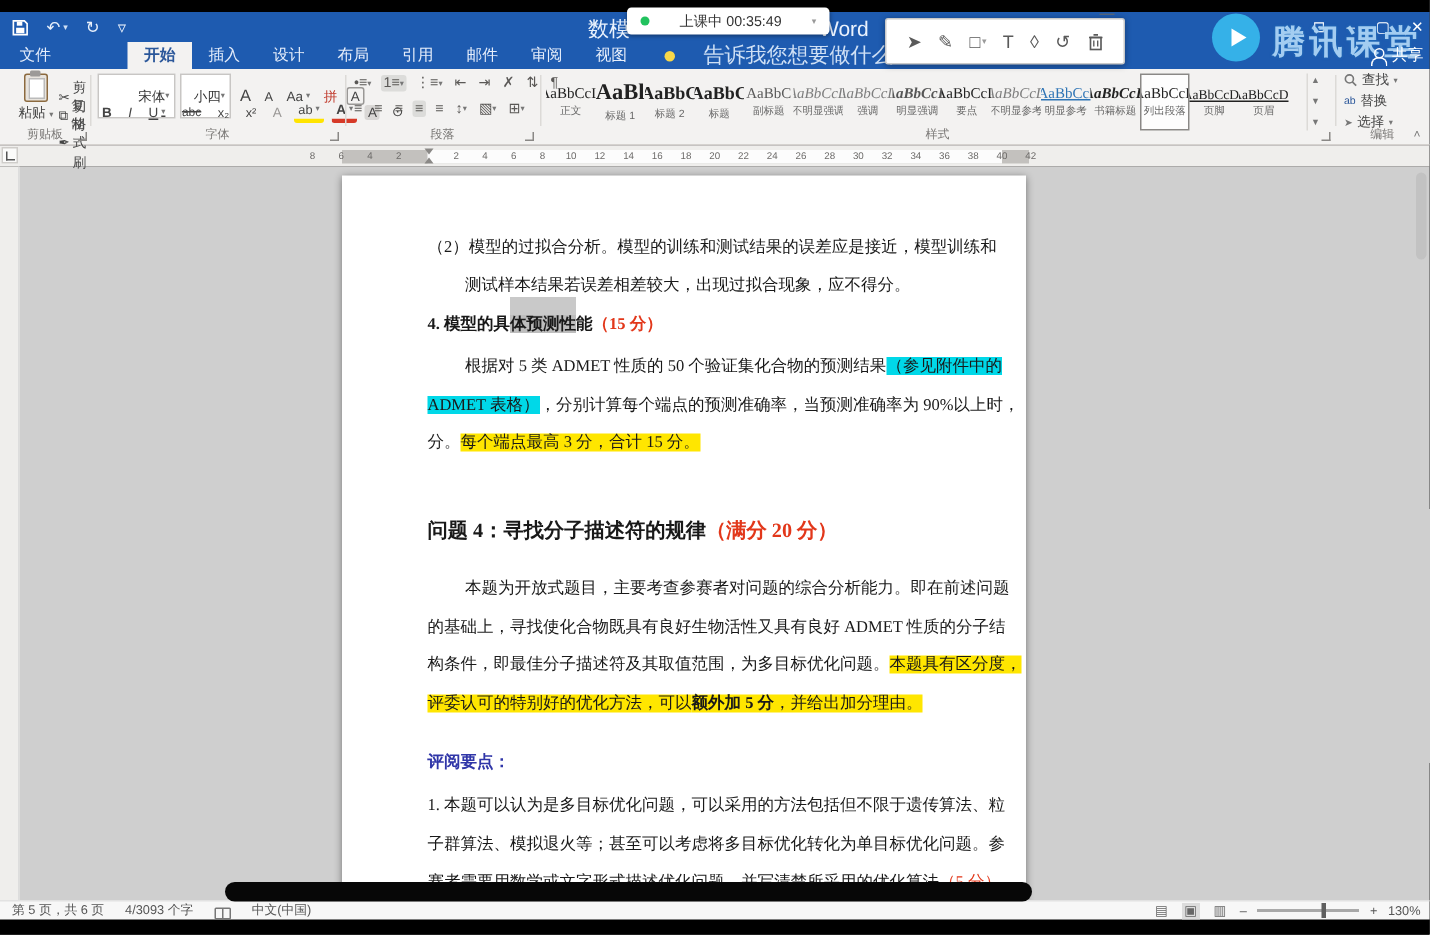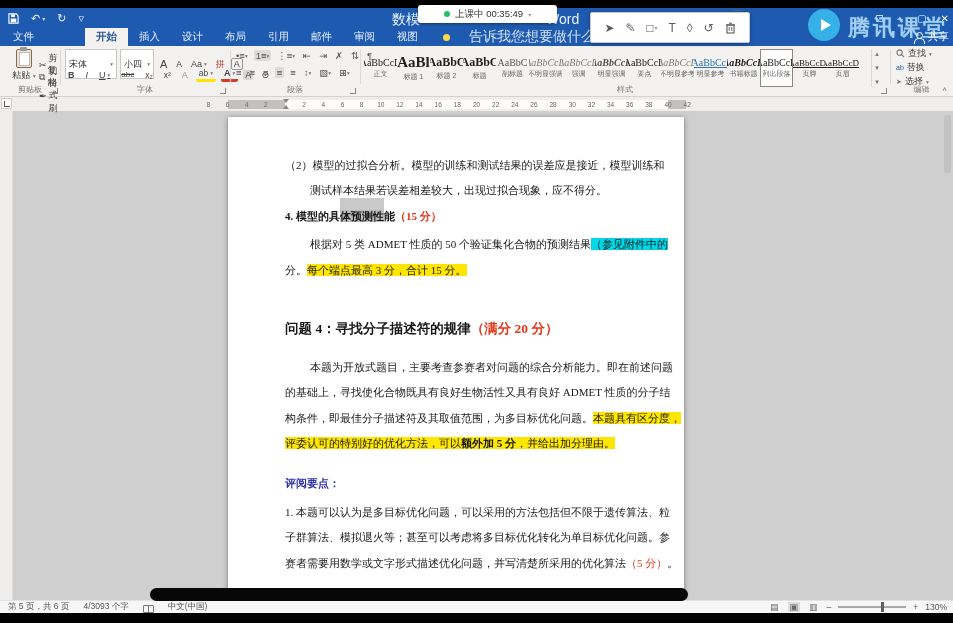--- a/index.html
+++ b/index.html
@@ -12,21 +12,21 @@
   
   #titlebar{top:8px;left:0;right:0;height:20px;background:#1e5bb0;color:#fff;z-index:10}
   .qat{position:absolute;left:8px;top:0;height:20px;display:flex;align-items:center;gap:12px;font-size:11px;color:#e9f1fc}
   .qat .qi{display:flex;align-items:center;gap:2px}
   .qat .dd{font-size:6px;color:#cfe0f5}
   .tl-text{position:absolute;top:3px;font-size:14px;color:#eaf2fd}
   .winbtns{position:absolute;right:4px;top:0;height:20px;display:flex;align-items:center;gap:14px;font-size:10px;color:#fff;z-index:30}
   .winbtns span{cursor:default}
   
   #class-pill{top:5px;left:418px;height:18px;background:#fff;border-radius:3px;box-shadow:0 1px 3px rgba(0,0,0,.4);
-    display:flex;align-items:center;gap:5px;padding:0 26px;font-size:9.5px;color:#333;z-index:60}
+    display:flex;align-items:center;gap:20px;padding:0 9px;font-size:9.5px;color:#333;z-index:60}
   #class-pill .dot{width:6px;height:6px;border-radius:50%;background:#21c25e}
   #class-pill .dd{font-size:6px;color:#999}
   
   #anno{top:12px;left:590px;width:160px;height:31px;background:#fff;border:1px solid #c9c9c9;border-radius:2px;
     box-shadow:0 1px 4px rgba(0,0,0,.35);display:flex;align-items:center;justify-content:space-around;
     padding:0 8px;z-index:70;color:#5a5a5a;font-size:12px}
   #anno .tool{display:flex;align-items:center;gap:1px}
   #anno .dd{font-size:6px;color:#9a9a9a}
   #anno-min{position:absolute;right:6px;top:-9px;color:#666;font-size:10px;background:transparent}
   
@@ -60,21 +60,21 @@
   .rowi{position:absolute;display:flex;align-items:center}
   .dd6{font-size:5.5px;color:#777}
   
   #g-clip{left:0;width:60px}
   #paste-big{position:absolute;left:7px;top:3px;width:34px;text-align:center;font-size:9px;color:#444}
   .clip-icon{width:16px;height:19px;border:1.4px solid #8c6a3f;border-radius:2px;background:#e8e4de;margin:0 auto 1px;position:relative}
   .clip-icon::before{content:"";position:absolute;left:3px;top:-3px;width:7px;height:4px;background:#9c9a98;border-radius:1px}
   .clip-icon::after{content:"";position:absolute;left:2px;top:2px;width:9px;height:12px;background:#fff;border:1px solid #bbb}
   
   #g-font{left:60px;width:170px}
-  .combo{display:inline-flex;align-items:center;justify-content:space-between;background:#fff;border:1px solid #c8c6c4;
+  .combo{display:inline-flex;align-items:center;justify-content:flex-end;background:#fff;border:1px solid #c8c6c4;
     font-size:9px;color:#333;padding:12px 3px;height:30px}
   .u{text-decoration:underline}
   .lt{text-decoration:line-through}
   .bar-y{border-bottom:3px solid #ffe400}
   .bar-r{border-bottom:3px solid #d63a28;font-weight:bold}
   .boxed{border:1px solid #9a9896;padding:0 2px}
   .shaded{background:#d9d7d5;padding:0 2px}
   
   #g-para{left:230px;width:130px}
   .pico{font-size:9.5px;color:#5a5856;padding:0 2px;display:inline-flex;align-items:center}
@@ -507,20 +507,21 @@
 </div>
 
 <div class="abs" id="docarea">
   <div id="vruler"></div>
   <div id="page">
     <div id="doc-text">
         <div class="dline "><span>（2）模型的过拟合分析。模型的训练和测试结果的误差应是接近，模型训练和</span></div>
         <div class="dline " style="padding-left: 25px;"><span>测试样本结果若误差相差较大，出现过拟合现象，应不得分。</span></div>
         <div class="dline bold"><span>4. 模型的具</span><span class="sel">体预测性</span><span>能</span><span class="red">（15 分）</span></div>
         <div class="dline " style="margin-top: 3px; padding-left: 25px;"><span>根据对 5 类 ADMET 性质的 50 个验证集化合物的预测结果</span><span class="hl-cyan">（参见附件中的</span></div>
+        <div class="dline "><span class="hl-cyan">ADMET 表格）</span><span>，分别计算每个端点的预测准确率，当预测准确率为 90%以上时，</span></div>
         <div class="dline "><span>分。</span><span class="hl-yellow">每个端点最高 3 分，合计 15 分。</span></div>
         <div class="dline h1" style="margin-top: 32px;"><span>问题 4：寻找分子描述符的规律</span><span class="red">（满分 20 分）</span></div>
         <div class="dline " style="margin-top: 12px; padding-left: 25px;"><span>本题为开放式题目，主要考查参赛者对问题的综合分析能力。即在前述问题</span></div>
         <div class="dline "><span>的基础上，寻找使化合物既具有良好生物活性又具有良好 ADMET 性质的分子结</span></div>
         <div class="dline "><span>构条件，即最佳分子描述符及其取值范围，为多目标优化问题。</span><span class="hl-yellow">本题具有区分度，</span></div>
         <div class="dline "><span class="hl-yellow">评委认可的特别好的优化方法，可以</span><span class="hl-yellow bold">额外加 5 分</span><span class="hl-yellow">，并给出加分理由。</span></div>
         <div class="dline bold blue" style="margin-top: 14px;"><span>评阅要点：</span></div>
         <div class="dline " style="margin-top: 4px;"><span>1. 本题可以认为是多目标优化问题，可以采用的方法包括但不限于遗传算法、粒</span></div>
         <div class="dline "><span>子群算法、模拟退火等；甚至可以考虑将多目标优化转化为单目标优化问题。参</span></div>
         <div class="dline "><span>赛者需要用数学或文字形式描述优化问题，并写清楚所采用的优化算法</span><span class="red">（5 分）</span><span>。</span></div>

